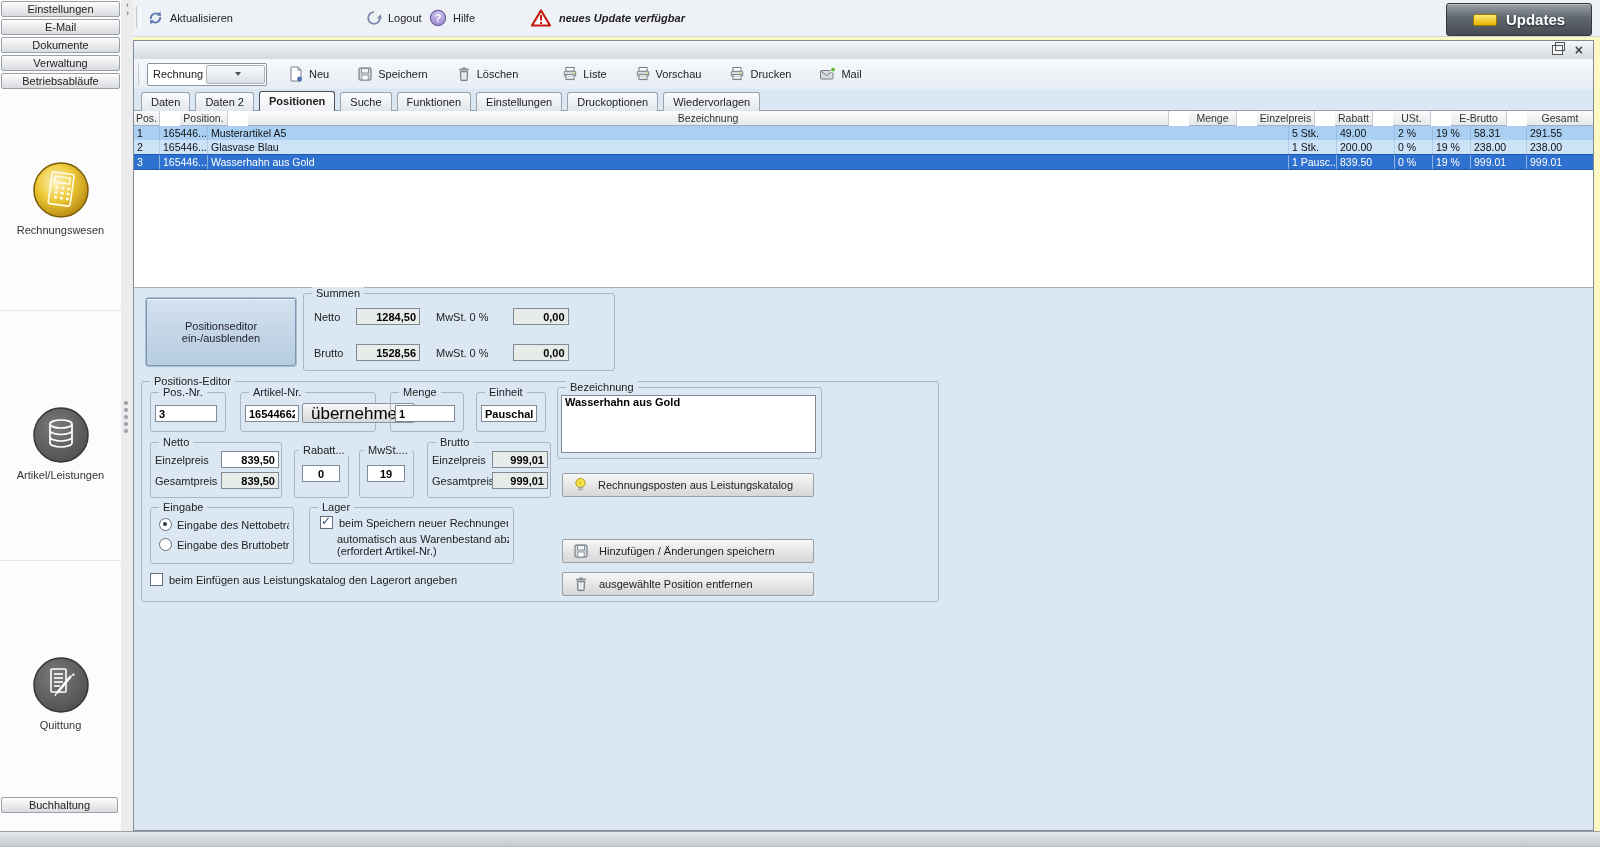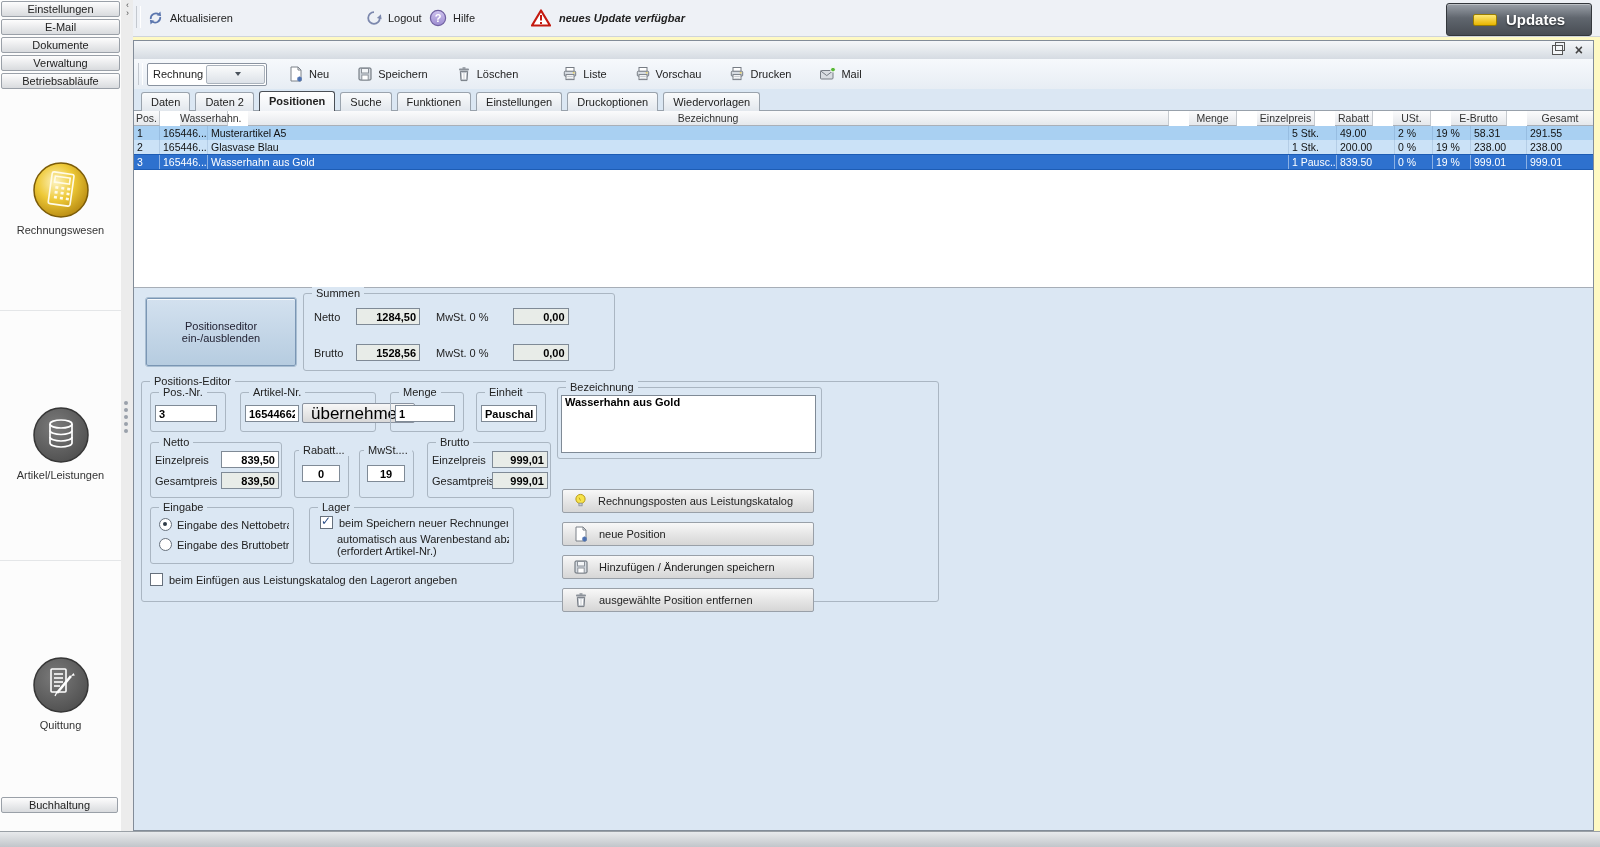--- a/index.html
+++ b/index.html
@@ -82,21 +82,21 @@
   .srow{position:absolute;display:flex;align-items:center;gap:8px;}
 
   .mini-btn{height:20px;padding:0 8px;background:linear-gradient(#f7f7f7,#d9d9d9);border:1px solid #8a93a0;border-radius:2px;font-size:17px;cursor:pointer;}
 
   .radio{width:11px;height:11px;border:1px solid #66707c;border-radius:50%;background:#fff;display:inline-block;position:relative;flex:none;}
   .radio.on::after{content:"";position:absolute;left:2.5px;top:2.5px;width:4px;height:4px;border-radius:50%;background:#2f3b46;}
   .cbx{width:11px;height:11px;border:1px solid #66707c;background:#fff;display:inline-block;position:relative;flex:none;}
   .cbx.on::after{content:"✓";position:absolute;left:0;top:-3px;font-size:12px;font-weight:bold;color:#2c4e86;}
 
   .action-btn{position:absolute;left:420px;width:252px;height:24px;display:flex;align-items:center;gap:10px;padding-left:10px;box-sizing:border-box;
-    background:linear-gradient(#f8f8f8,#e3e3e3 60%,#d6d6d6);border:1px solid #99a0a8;border-radius:2px;cursor:pointer;color:#222;margin-top:16px;}
+    background:linear-gradient(#f8f8f8,#e3e3e3 60%,#d6d6d6);border:1px solid #99a0a8;border-radius:2px;cursor:pointer;color:#222;}
 
   .ed-label{color:#222;}
   .clip{overflow:hidden;white-space:nowrap;}
 
   .bottom-strip{position:absolute;left:0;top:831px;width:1600px;height:16px;background:linear-gradient(#e8eaec,#bfc3c8);border-top:1px solid #9aa0a6;}
 </style>
 </head>
 <body>
 
 <svg width="0" height="0" style="position:absolute">
@@ -350,21 +350,21 @@
       <span class="tab">Suche</span>
       <span class="tab">Funktionen</span>
       <span class="tab">Einstellungen</span>
       <span class="tab">Druckoptionen</span>
       <span class="tab">Wiedervorlagen</span>
     </div>
 
     <div class="grid">
       <div class="g-head">
         <div class="cell c-pos">Pos.</div>
-        <div class="cell c-art">Wasserhahn.</div>
+        <div class="cell c-art">Position.</div>
         <div class="cell c-bez">Bezeichnung</div>
         <div class="cell c-menge">Menge</div>
         <div class="cell c-ep">Einzelpreis</div>
         <div class="cell c-rab">Rabatt</div>
         <div class="cell c-ust">USt.</div>
         <div class="cell c-eb">E-Brutto</div>
         <div class="cell c-ges">Gesamt</div>
       </div>
       <div class="g-row row-a">
         <div class="cell c-pos">1</div>
@@ -513,33 +513,20 @@
 
       <div class="action-btn" style="top:91px">
         <svg width="15" height="16" viewBox="0 0 15 16">
           <circle cx="7.5" cy="6" r="4.6" fill="#f7e34a" stroke="#b89a18"></circle>
           <rect x="5.9" y="10.2" width="3.2" height="2.6" fill="#c9cdd2" stroke="#8a9098" stroke-width="0.8"></rect>
           <line x1="6" y1="4.6" x2="7.5" y2="7.6" stroke="#b89a18" stroke-width="0.9" fill="none"></line>
         </svg>
         <span>Rechnungsposten aus Leistungskatalog</span>
       </div>
 
-      <div class="action-btn" style="top:124px">
-        <svg width="16" height="16" viewBox="0 0 16 16">
-          <path d="M3 1h7l3 3v11H3z" fill="#fff" stroke="#7a8088" stroke-width="1"></path>
-          <path d="M10 1v3h3" fill="none" stroke="#7a8088"></path>
-          <g stroke="#4a6fb0" stroke-width="1.3">
-            <line x1="11.5" y1="10.5" x2="11.5" y2="15.5"></line>
-              <line x1="9" y1="13" x2="14" y2="13"></line>
-            <line x1="9.8" y1="11.2" x2="13.2" y2="14.8"></line>
-              <line x1="13.2" y1="11.2" x2="9.8" y2="14.8"></line>
-          </g>
-        </svg>
-        <span>neue Position</span>
-      </div>
 
       <div class="action-btn" style="top:157px">
         <svg width="16" height="16" viewBox="0 0 16 16">
           <rect x="2" y="2" width="12" height="12" rx="1" fill="#d7dce2" stroke="#606870"></rect>
           <rect x="4.5" y="2.5" width="7" height="4.5" fill="#f4f6f8" stroke="#8a9098"></rect>
           <rect x="4.8" y="9" width="6.4" height="5" fill="#fff" stroke="#8a9098"></rect>
         </svg>
         <span>Hinzufügen / Änderungen speichern</span>
       </div>
 

